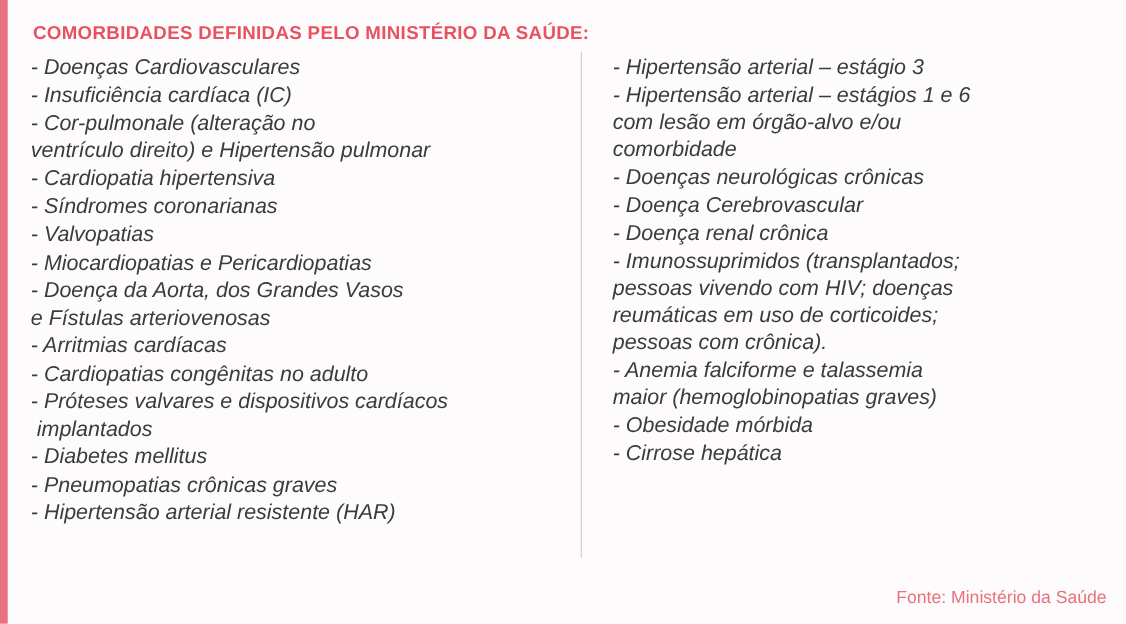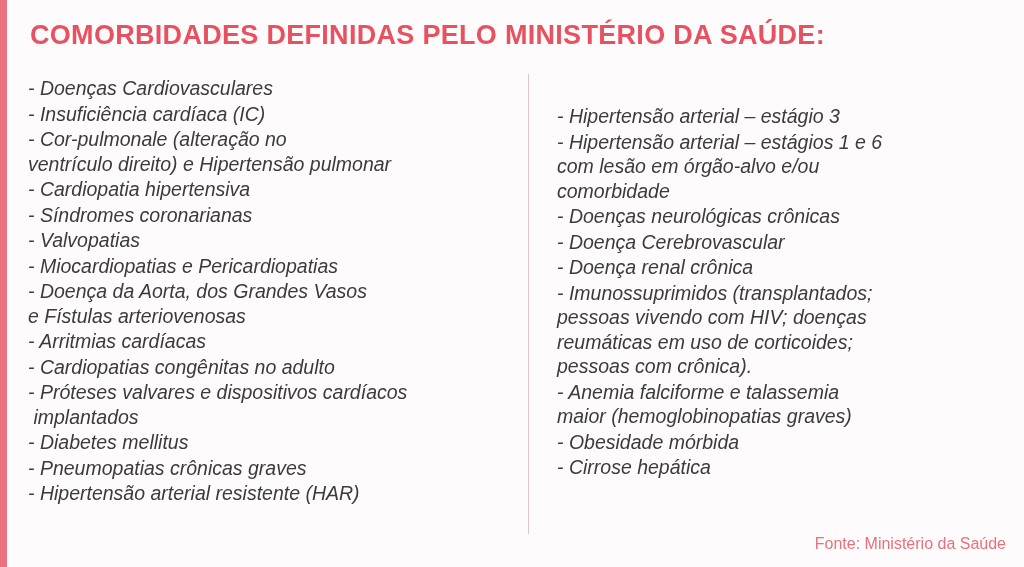--- a/index.html
+++ b/index.html
@@ -26,24 +26,24 @@
     position: absolute;
     left: 0;
     top: 0;
     width: 1024px;
     height: 567px;
     box-sizing: border-box;
     padding: 14px 18px 10px 28px;
   }
   .title {
     color: #e8515f;
-    font-size: 27px;
+    font-size: 17px;
     font-weight: bold;
     letter-spacing: 0.3px;
-    margin: 6px 0 25px 2px;
+    margin: 6px 0 9px 2px;
     white-space: nowrap;
   }
   .columns {
     position: relative;
     display: flex;
     align-items: flex-start;
   }
   .col {
     box-sizing: border-box;
   }
@@ -54,21 +54,20 @@
   .divider {
     width: 1px;
     align-self: stretch;
     background: #e0c5c8;
     height: 460px;
     margin-top: -2px;
   }
   .col-right {
     width: 470px;
     padding-left: 28px;
-    margin-top: 28px;
   }
   .item {
     color: #3b3b3b;
     font-size: 19.5px;
     line-height: 24.5px;
     margin: 0 0 1px 0;
     white-space: pre-wrap;
     font-style: italic;
   }
   .source {

